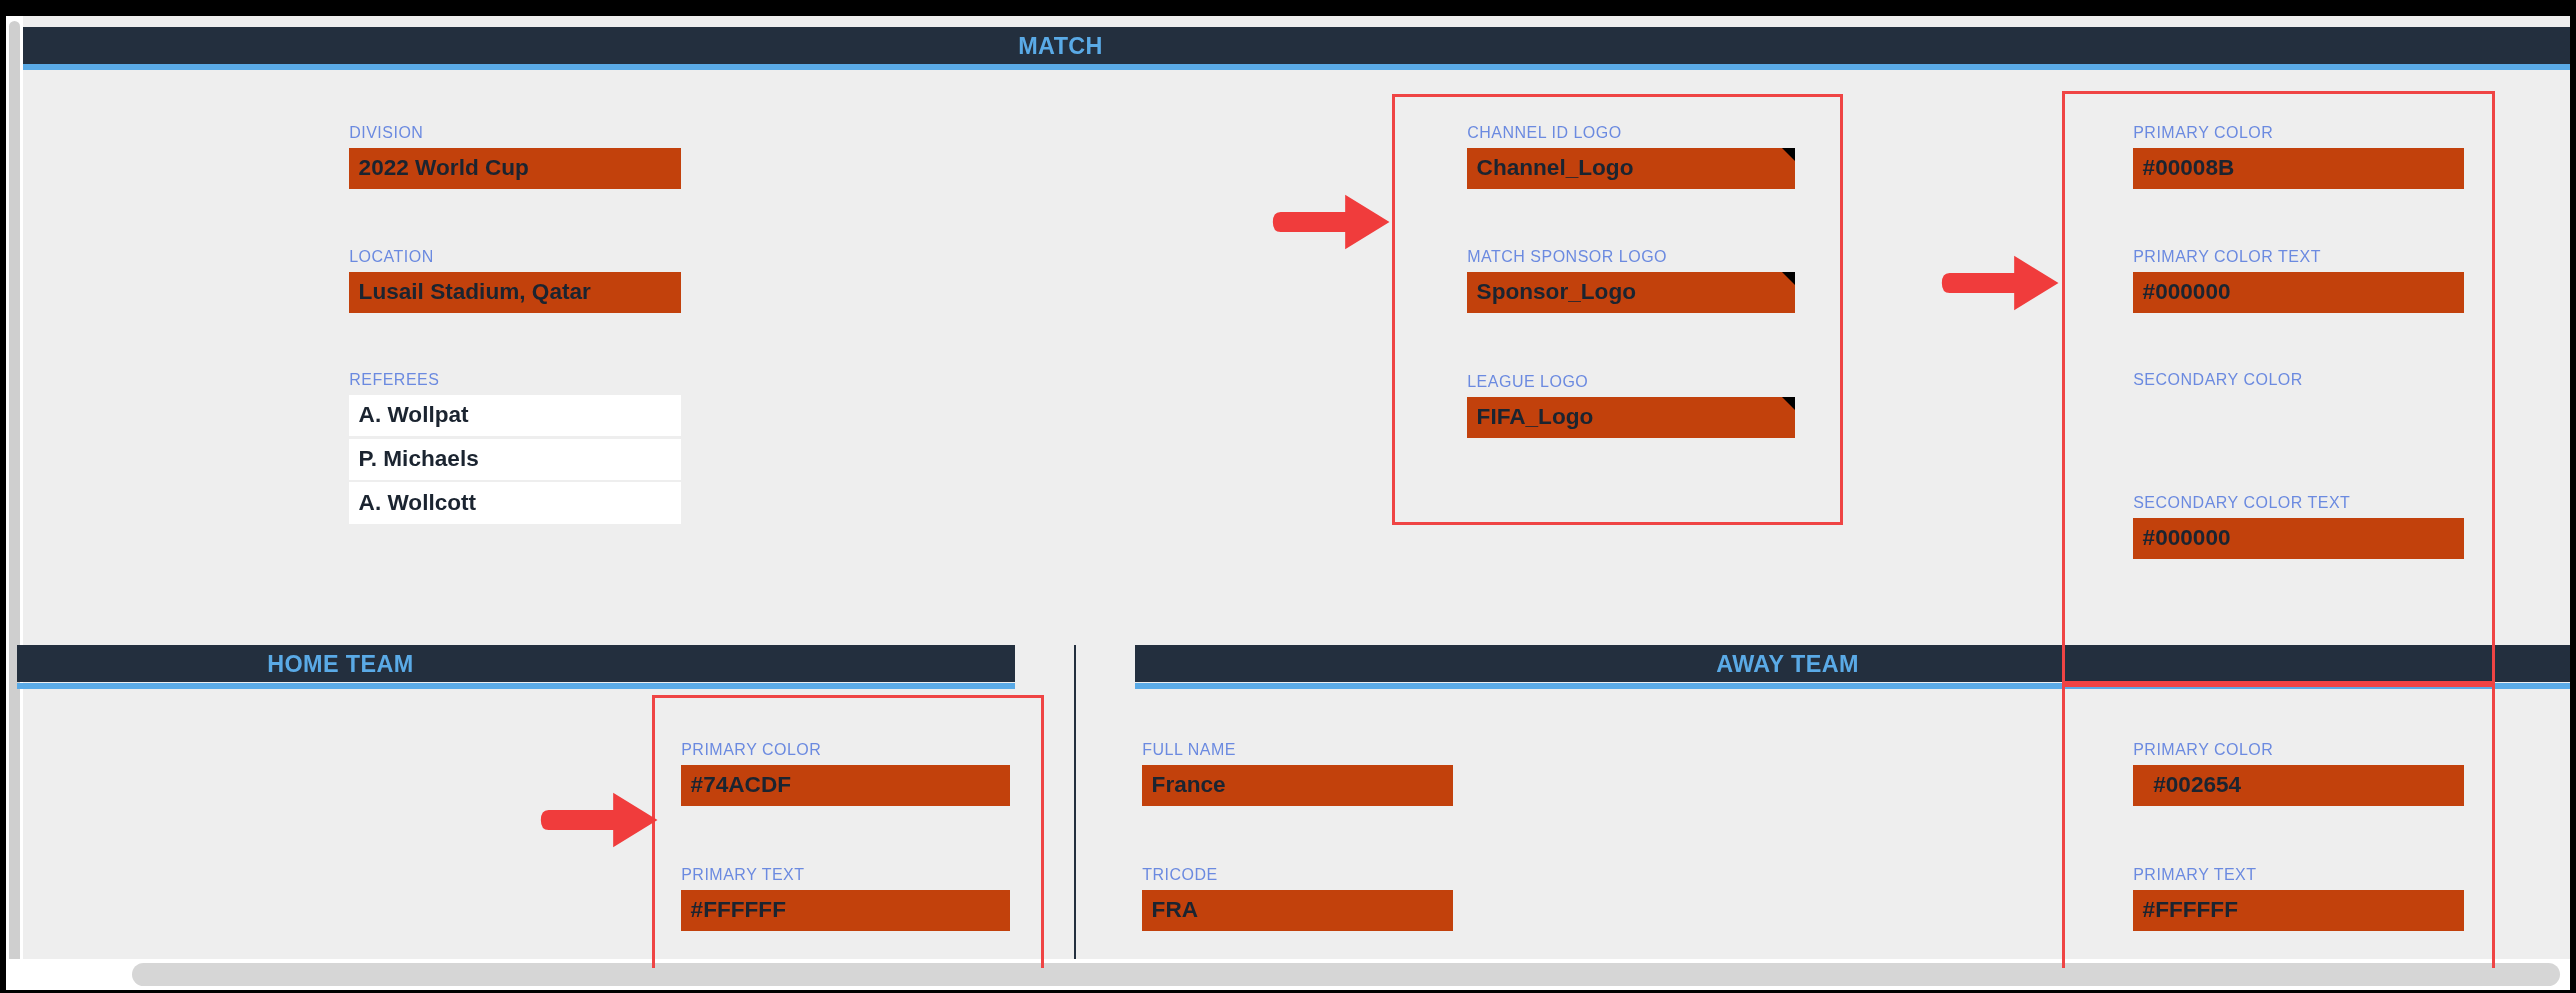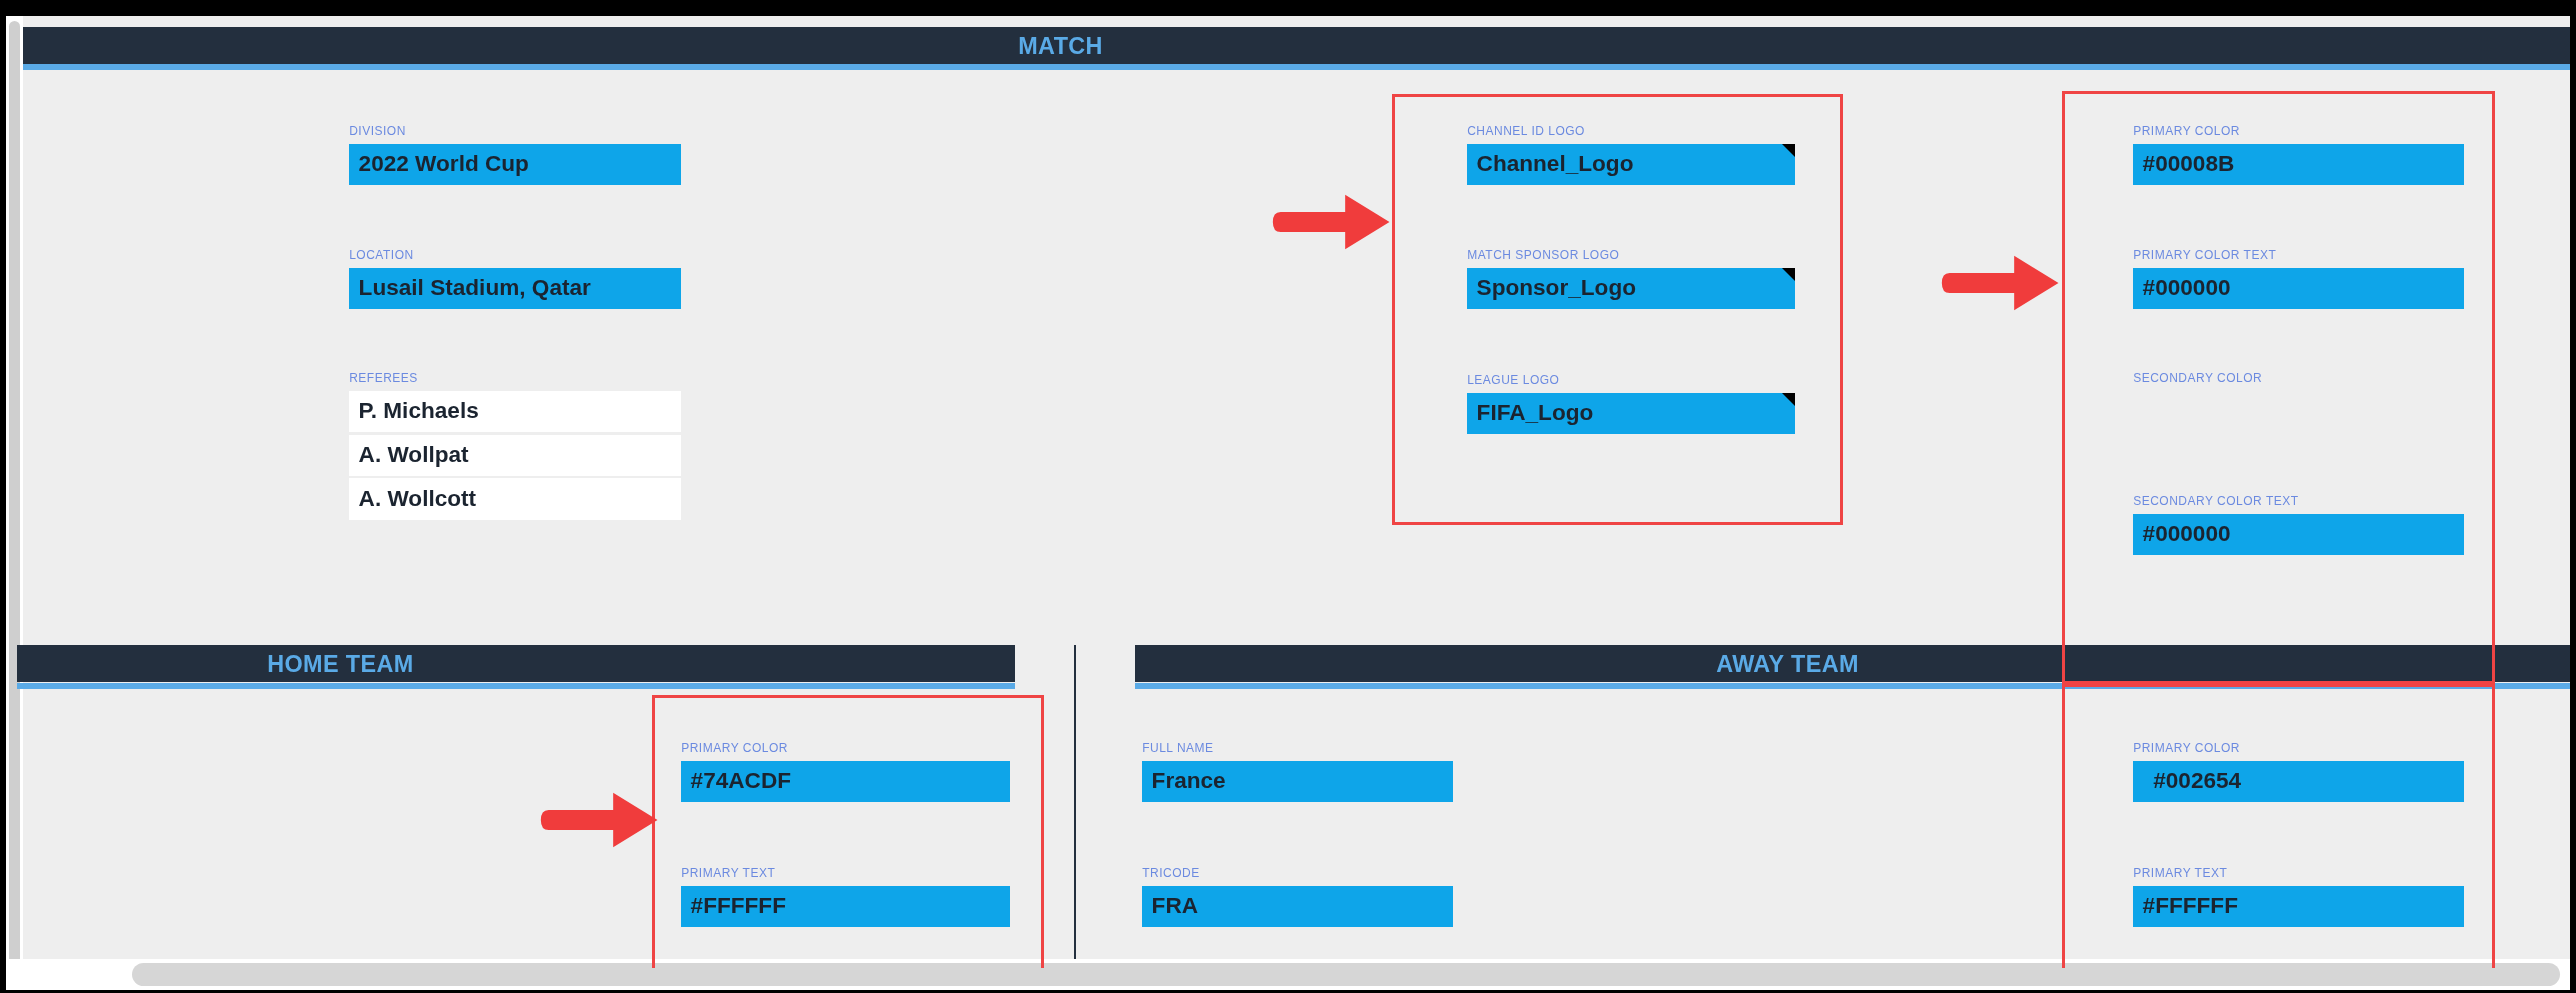--- a/index.html
+++ b/index.html
@@ -92,28 +92,28 @@
     background: #5aaae6;
     height: 5.5px;
   }
 
   
   .fld {
     position: absolute;
   }
   .fld-label {
     color: #6b8ae0;
-    font-size: 12px;
+    font-size: 16px;
     letter-spacing: 0.5px;
     line-height: 1;
     white-space: nowrap;
     margin-bottom: 7px;
   }
   .fld-input {
-    background: #0ea5e9;
+    background: #c2410c;
     color: #1b2430;
     font-size: 22.6px;
     font-weight: bold;
     line-height: 1;
     padding: 9.4px 0 9.4px 9.4px;
     box-sizing: border-box;
     white-space: nowrap;
     overflow: hidden;
     position: relative;
   }
@@ -181,22 +181,22 @@
       <div class="fld-input" style="width:332px;">2022 World Cup</div>
     </div>
 
     <div class="fld" style="left:343px; top:233px; width:332px;">
       <div class="fld-label">LOCATION</div>
       <div class="fld-input" style="width:332px;">Lusail Stadium, Qatar</div>
     </div>
 
     <div class="fld" style="left:343px; top:356px; width:332px;">
       <div class="fld-label">REFEREES</div>
+      <div class="stack-row" style="width:332px;">A. Wollpat</div>
       <div class="stack-row" style="width:332px;">P. Michaels</div>
-      <div class="stack-row" style="width:332px;">A. Wollpat</div>
       <div class="stack-row" style="width:332px;">A. Wollcott</div>
     </div>
 
     <div class="fld" style="left:1461px; top:109px; width:328px;">
       <div class="fld-label">CHANNEL ID LOGO</div>
       <div class="fld-input has-caret" style="width:328px;">Channel_Logo</div>
     </div>
 
     <div class="fld" style="left:1461px; top:233px; width:328px;">
       <div class="fld-label">MATCH SPONSOR LOGO</div>

